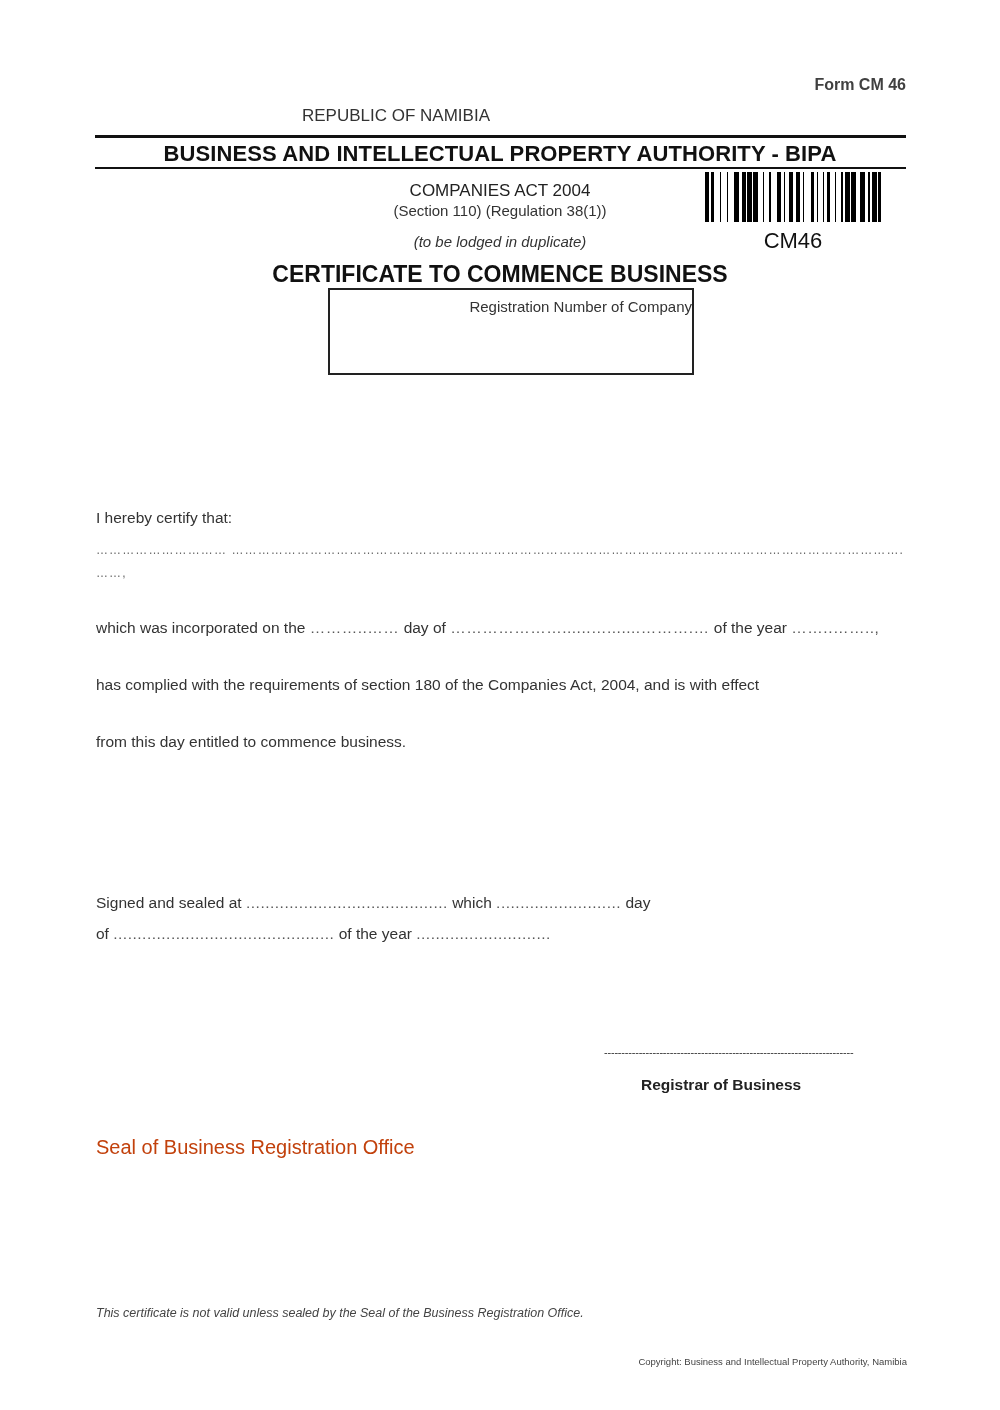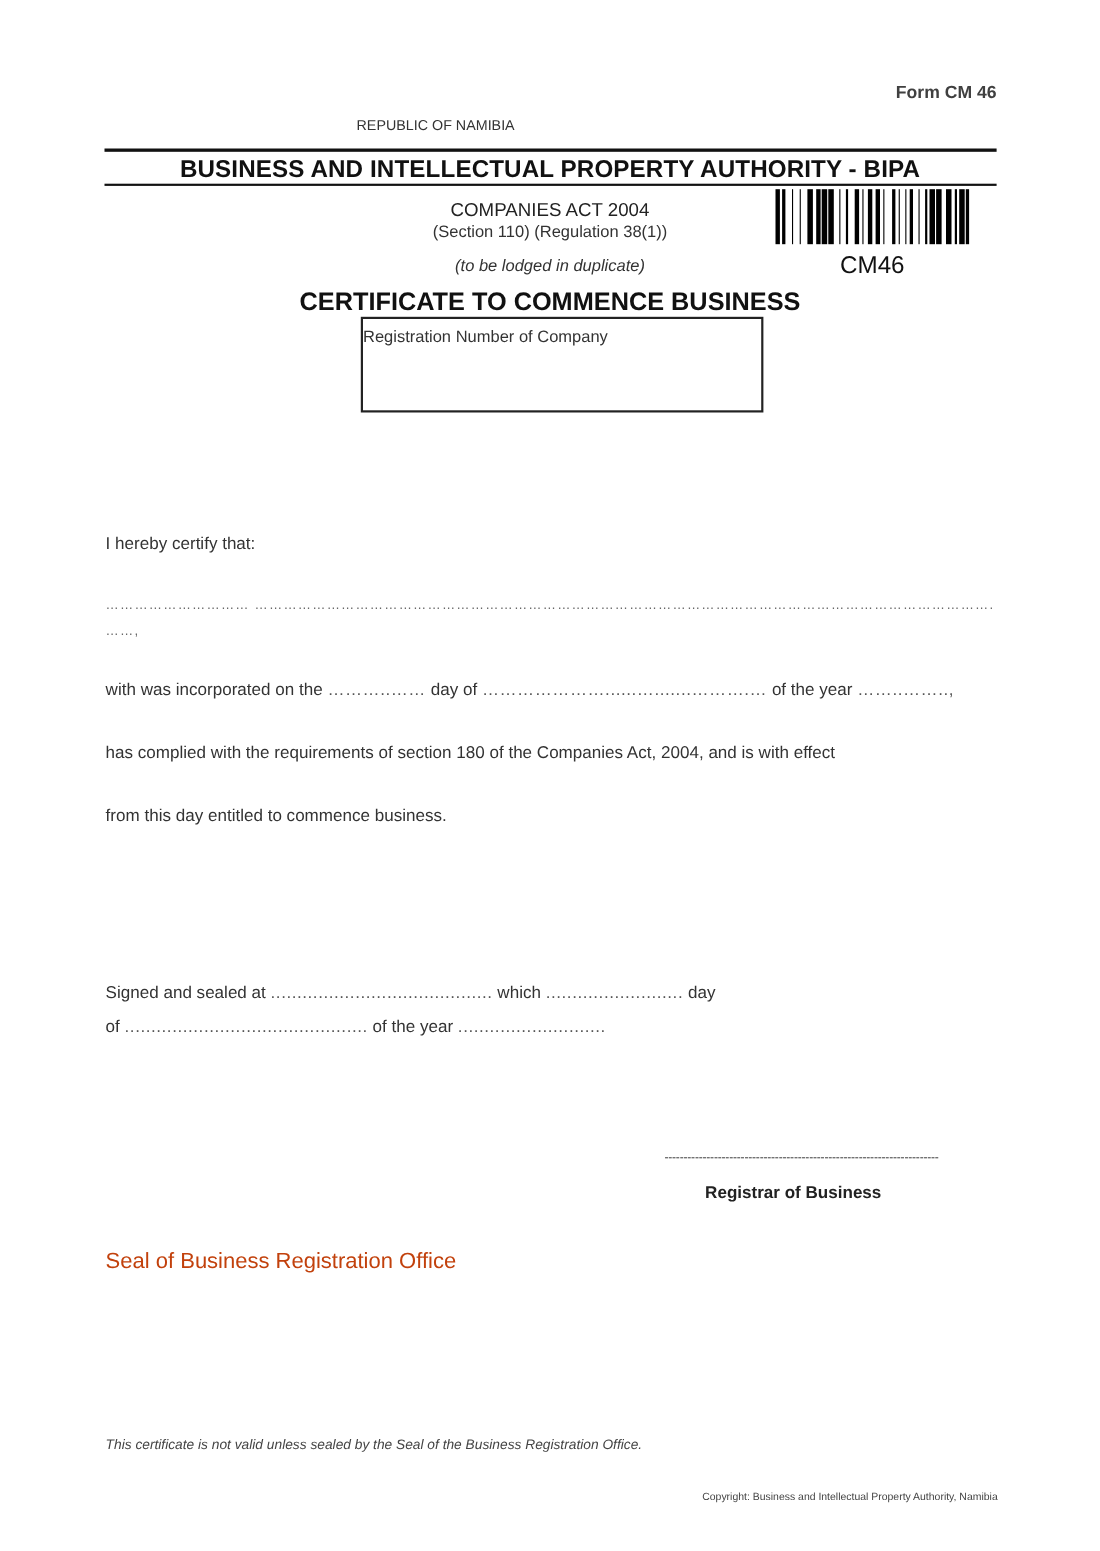--- a/index.html
+++ b/index.html
@@ -1,36 +1,36 @@
 <!DOCTYPE html>
 <html><head>
   <meta charset="utf-8">
   <style>
     html, body { margin: 0; padding: 0; background: #ffffff; }
     body { width: 1000px; height: 1410px; position: relative; overflow: hidden; font-family: "Liberation Sans", sans-serif; color: #222; }
     .abs { position: absolute; white-space: nowrap; }
     .form-code { right: 94px; top: 76px; font-size: 16px; font-weight: bold; color: #404040; }
-    .republic { left: 0; width: 792px; top: 106px; text-align: center; font-size: 13px; color: #333; }
+    .republic { left: 0; width: 792px; top: 106px; text-align: center; font-size: 17px; color: #333; }
     .rule { position: absolute; left: 95px; width: 811px; background: #111; }
     .rule-top { top: 135px; height: 3px; }
     .rule-bot { top: 167px; height: 2px; }
     .authority { left: 0; width: 1000px; top: 141px; text-align: center; font-size: 22px; font-weight: bold; color: #111; letter-spacing: 0.1px; }
     .act { left: 300px; width: 400px; top: 181px; text-align: center; font-size: 17px; color: #222; }
     .section { left: 300px; width: 400px; top: 202px; text-align: center; font-size: 15px; color: #333; }
     .lodged { left: 300px; width: 400px; top: 233px; text-align: center; font-size: 15px; font-style: italic; color: #333; }
     .barcode { left: 705px; top: 172px; width: 176px; height: 50px; display: flex; align-items: stretch; }
     .barcode span { display: block; background: #000; height: 100%; }
     .barcode .gap { background: transparent; }
     .barcode-label { left: 705px; width: 176px; top: 228px; text-align: center; font-size: 22px; color: #111; }
     .cert-title { left: 0; width: 1000px; top: 261px; text-align: center; font-size: 23px; font-weight: bold; color: #111; }
     .reg-box { position: absolute; left: 328px; top: 288px; width: 362px; height: 83px; border: 2px solid #222; }
-    .reg-box-label { position: absolute; left: 0; width: 100%; top: 8px; text-align: left; font-size: 15px; color: #333; }
+    .reg-box-label { position: absolute; left: 0; width: 100%; top: 8px; text-align: right; font-size: 15px; color: #333; }
     .body-text { font-size: 15.5px; color: #333; }
     .dots { letter-spacing: 0.5px; color: #555; }
-    .certify { left: 96px; top: 486px; }
+    .certify { left: 96px; top: 509px; }
     .dotline1 { left: 96px; top: 543px; width: 814px; overflow: hidden; font-size: 12px; color: #666; letter-spacing: 1.1px; }
     .dotline2 { left: 96px; top: 566px; font-size: 12px; color: #666; letter-spacing: 1.1px; }
     .incorporated { left: 96px; top: 619px; }
     .complied { left: 96px; top: 676px; }
     .fromday { left: 96px; top: 733px; }
     .signed1 { left: 96px; top: 894px; }
     .signed2 { left: 96px; top: 925px; }
     .sig-line { left: 604px; top: 1046px; font-size: 11px; color: #333; letter-spacing: -0.2px; }
     .registrar { left: 641px; top: 1076px; font-size: 15.5px; font-weight: bold; color: #222; }
     .seal { left: 96px; top: 1136px; font-size: 20px; color: #c2410c; }
@@ -112,21 +112,21 @@
 
 <div class="reg-box">
   <div class="reg-box-label">Registration Number of Company</div>
 </div>
 
 <div class="abs body-text certify">I hereby certify that:</div>
 <div class="abs dotline1">………………………… ……………………………………………………………………………………………………………………………………….</div>
 <div class="abs dotline2">……,</div>
 
 <div class="abs body-text incorporated">
-  <span>with was incorporated on the</span>
+  <span>which was incorporated on the</span>
   <span class="dots">………..……</span>
   <span>day of</span>
   <span class="dots">…………………......….......……….…</span>
   <span>of the year</span>
   <span class="dots">……..……..,</span>
 </div>
 
 <div class="abs body-text complied">has complied with the requirements of section 180 of the Companies Act, 2004, and is with effect</div>
 <div class="abs body-text fromday">from this day entitled to commence business.</div>
 

